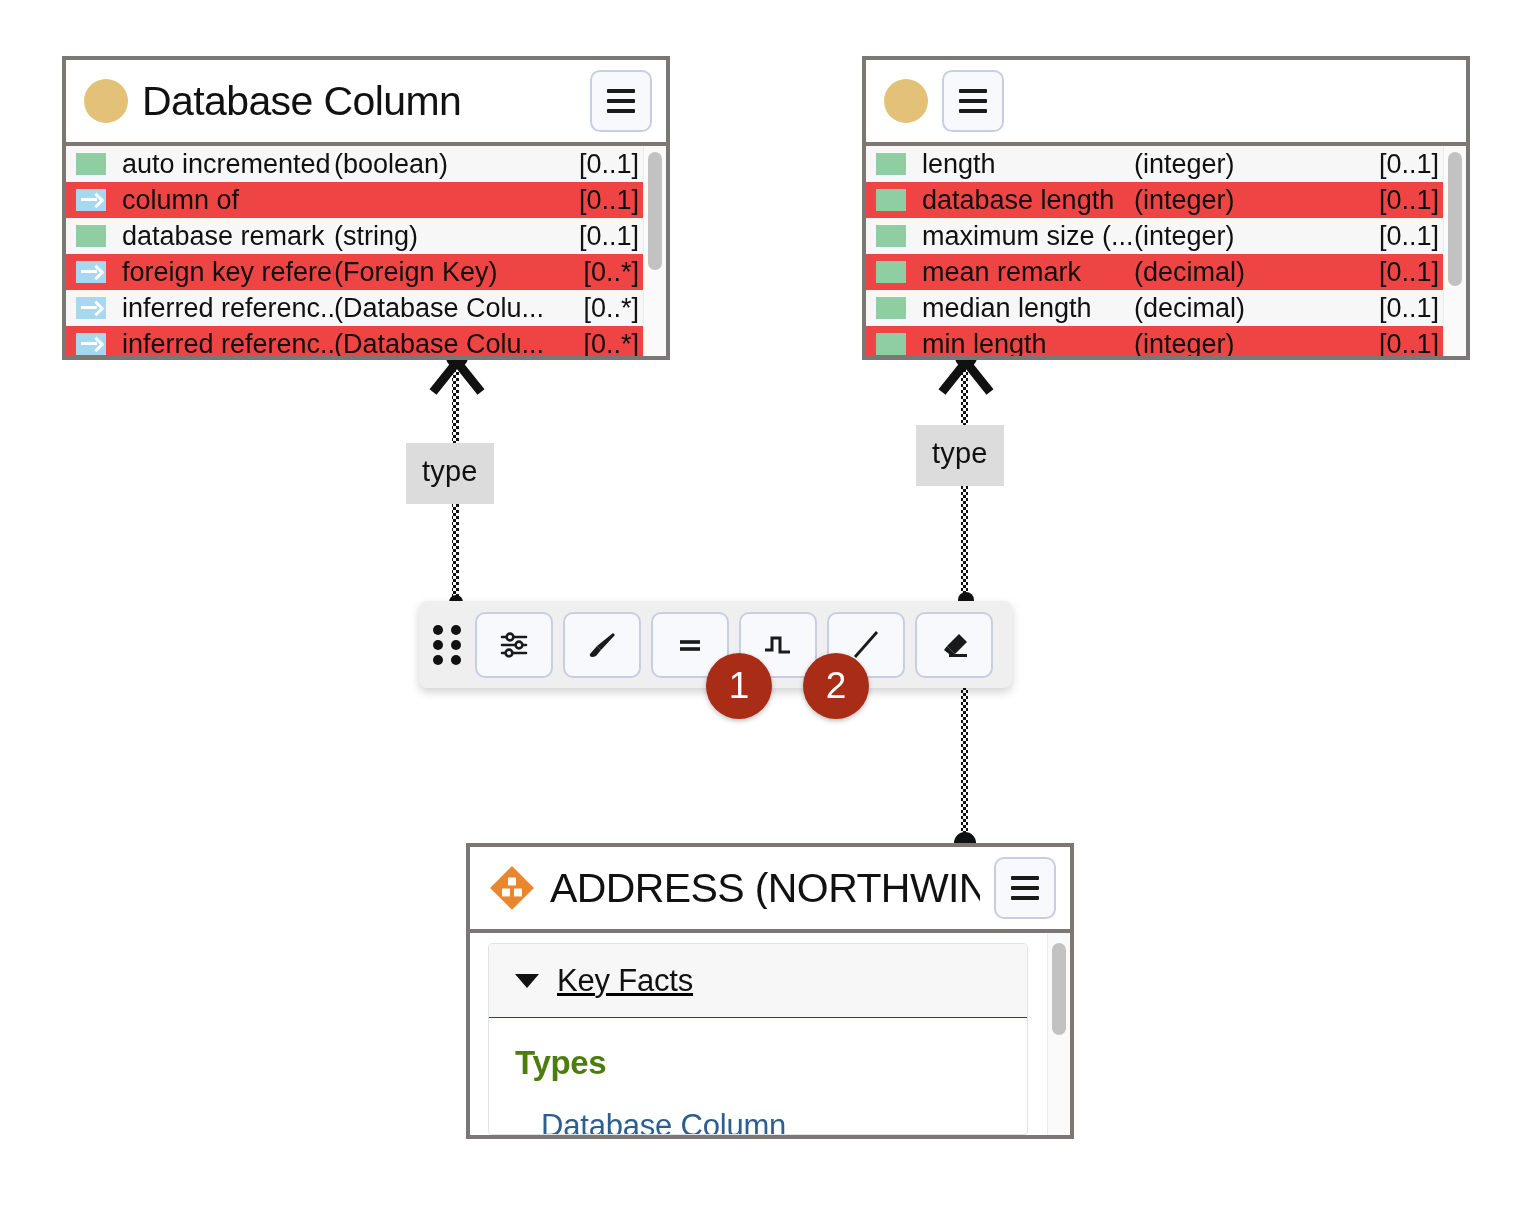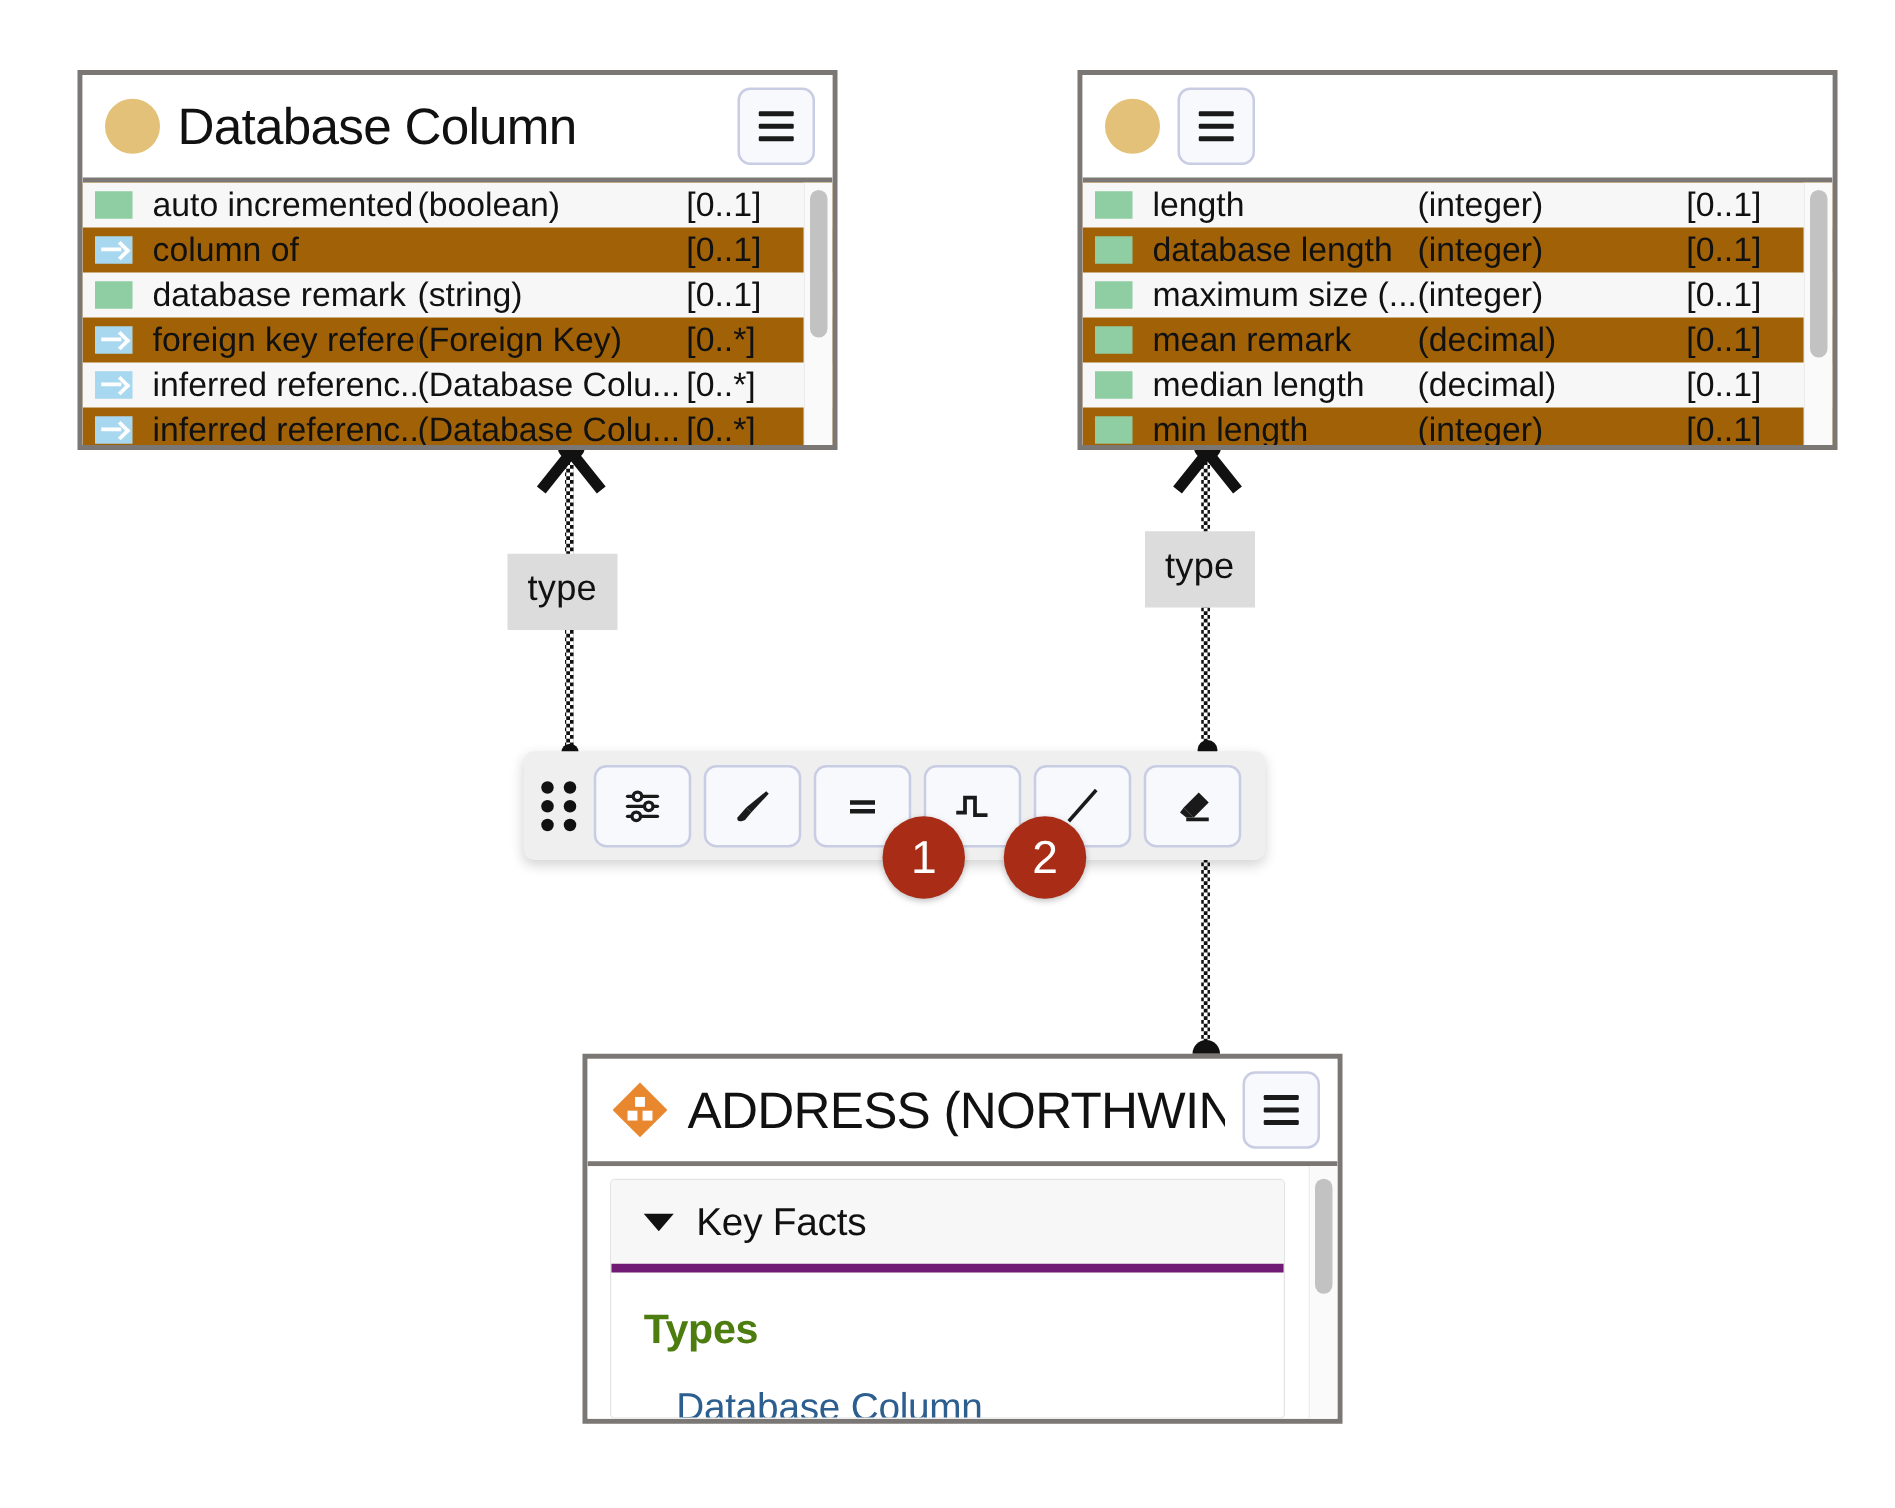--- a/index.html
+++ b/index.html
@@ -98,21 +98,21 @@
     display: block;
     width: 28px;
     height: 4px;
     background: #1a1a1a;
     border-radius: 1px;
   }
 
   
   .node-body {
     position: relative;
-    background: #a16207;
+    background: #ef4444;
     height: calc(100% - 86px);
     overflow: hidden;
   }
   .rows { padding: 0; }
   .row {
     display: flex;
     align-items: center;
     height: 36px;
     padding: 0 0 0 10px;
     box-sizing: border-box;
@@ -143,21 +143,21 @@
     content: "";
     position: absolute;
     right: 4px; top: 5.5px;
     width: 8px; height: 8px;
     border-top: 3px solid #ffffff;
     border-right: 3px solid #ffffff;
     transform: rotate(45deg);
   }
   .r-name { width: 212px; overflow: hidden; }
   .r-type { width: 215px; overflow: hidden; }
-  .r-card { width: 90px; text-align: left; }
+  .r-card { width: 90px; text-align: right; }
 
   
   .vscroll {
     position: absolute;
     top: 0; right: 0;
     width: 22px;
     height: 100%;
     background: #fafafa;
     border-left: 1px solid #ececec;
   }
@@ -187,23 +187,24 @@
     margin-right: 30px;
     overflow: hidden;
   }
   .section-head {
     display: flex;
     align-items: center;
     gap: 18px;
     height: 74px;
     padding: 0 26px;
     background: #f7f7f7;
-    border-bottom: 7px solid #701a75;
+    border-bottom: 1px solid #701a75;
     box-sizing: border-box;
     cursor: pointer;
+    text-decoration: underline;
   }
   .caret {
     width: 0; height: 0;
     border-left: 12px solid transparent;
     border-right: 12px solid transparent;
     border-top: 14px solid #111111;
   }
   .section-title {
     font-size: 31px;
     color: #111111;

